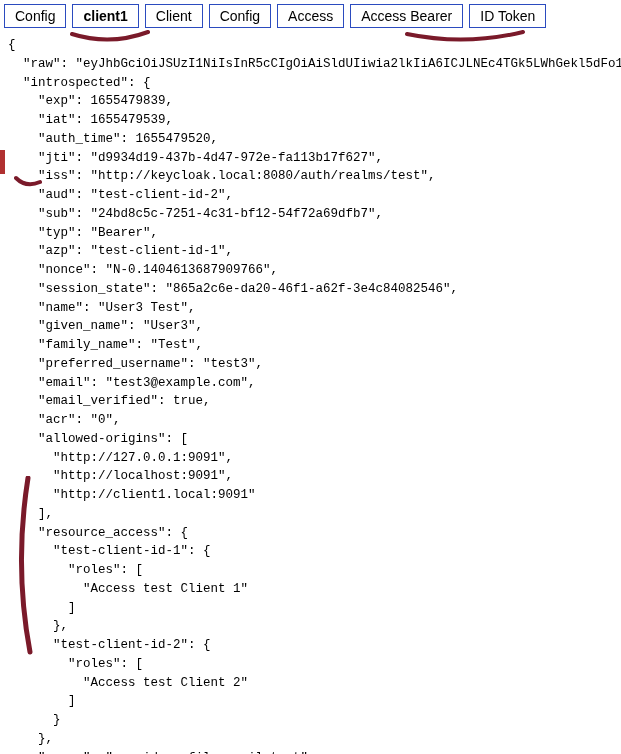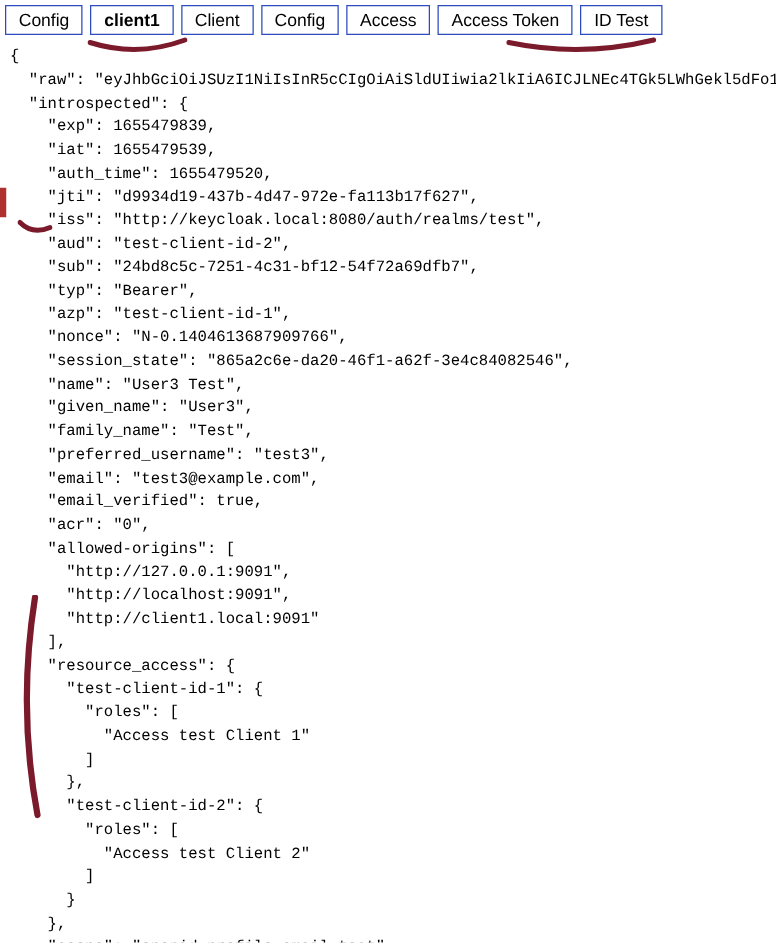--- a/index.html
+++ b/index.html
@@ -50,22 +50,22 @@
   </style>
 </head>
 <body>
 
 <div class="tabs">
   <button class="tab">Config</button>
   <button class="tab active">client1</button>
   <button class="tab">Client</button>
   <button class="tab">Config</button>
   <button class="tab">Access</button>
-  <button class="tab">Access Token</button>
-  <button class="tab">ID Test</button>
+  <button class="tab">Access Bearer</button>
+  <button class="tab">ID Token</button>
 </div>
 
 <pre class="content" id="json-pre">{
   "raw": "eyJhbGciOiJSUzI1NiIsInR5cCIgOiAiSldUIiwia2lkIiA6ICJLNEc4TGk5LWhGekl5dFo1Tzg",
   "introspected": {
     "exp": 1655479839,
     "iat": 1655479539,
     "auth_time": 1655479520,
     "jti": "d9934d19-437b-4d47-972e-fa113b17f627",
     "iss": "http://keycloak.local:8080/auth/realms/test",

